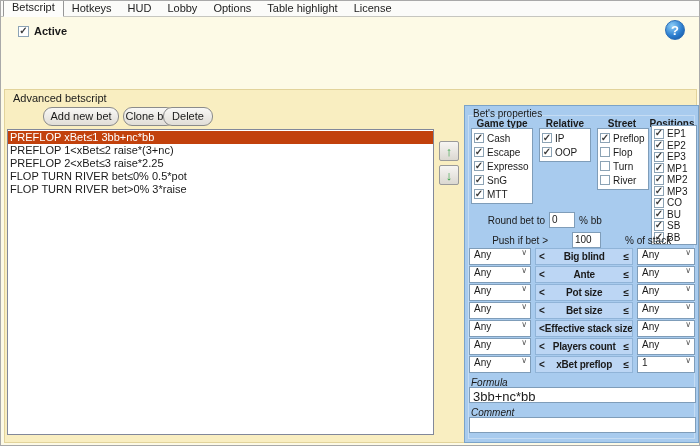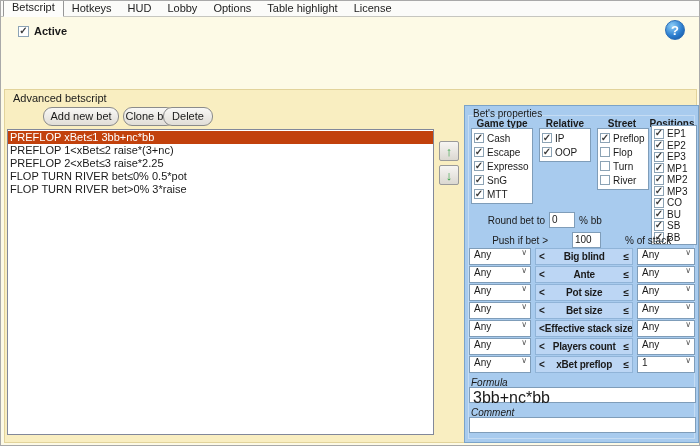--- a/index.html
+++ b/index.html
@@ -92,21 +92,21 @@
       font-weight:bold;white-space:nowrap;overflow:hidden;}
   .mid .lt{padding-left:3px;} .mid .lte{padding-right:3px;}
   .mid .lbl{flex:1;text-align:center;letter-spacing:-0.2px;}
   .crow{position:absolute;left:0;width:235px;height:17px;}
   .cr0{top:142px;} .cr1{top:160px;} .cr2{top:178px;} .cr3{top:196px;}
   .cr4{top:214px;} .cr5{top:232px;} .cr6{top:250px;}
 
   .flabel{position:absolute;left:6px;font-style:italic;}
   .fl-formula{top:271px;} .fl-comment{top:301px;}
   .finput{position:absolute;left:4px;width:227px;height:16px;background:#fff;
-      border:1px solid #7f9db9;box-sizing:border-box;padding:1px 3px 0;font-size:16px;}
+      border:1px solid #7f9db9;box-sizing:border-box;padding:1px 3px 0;font-size:13px;}
   .fi-formula{top:281px;} .fi-comment{top:311px;}
 </style>
 </head>
 <body>
 
 <div class="win">
 
   <div class="tabs">
     <div class="tab checked">Betscript</div>
     <div class="tab">Hotkeys</div>

